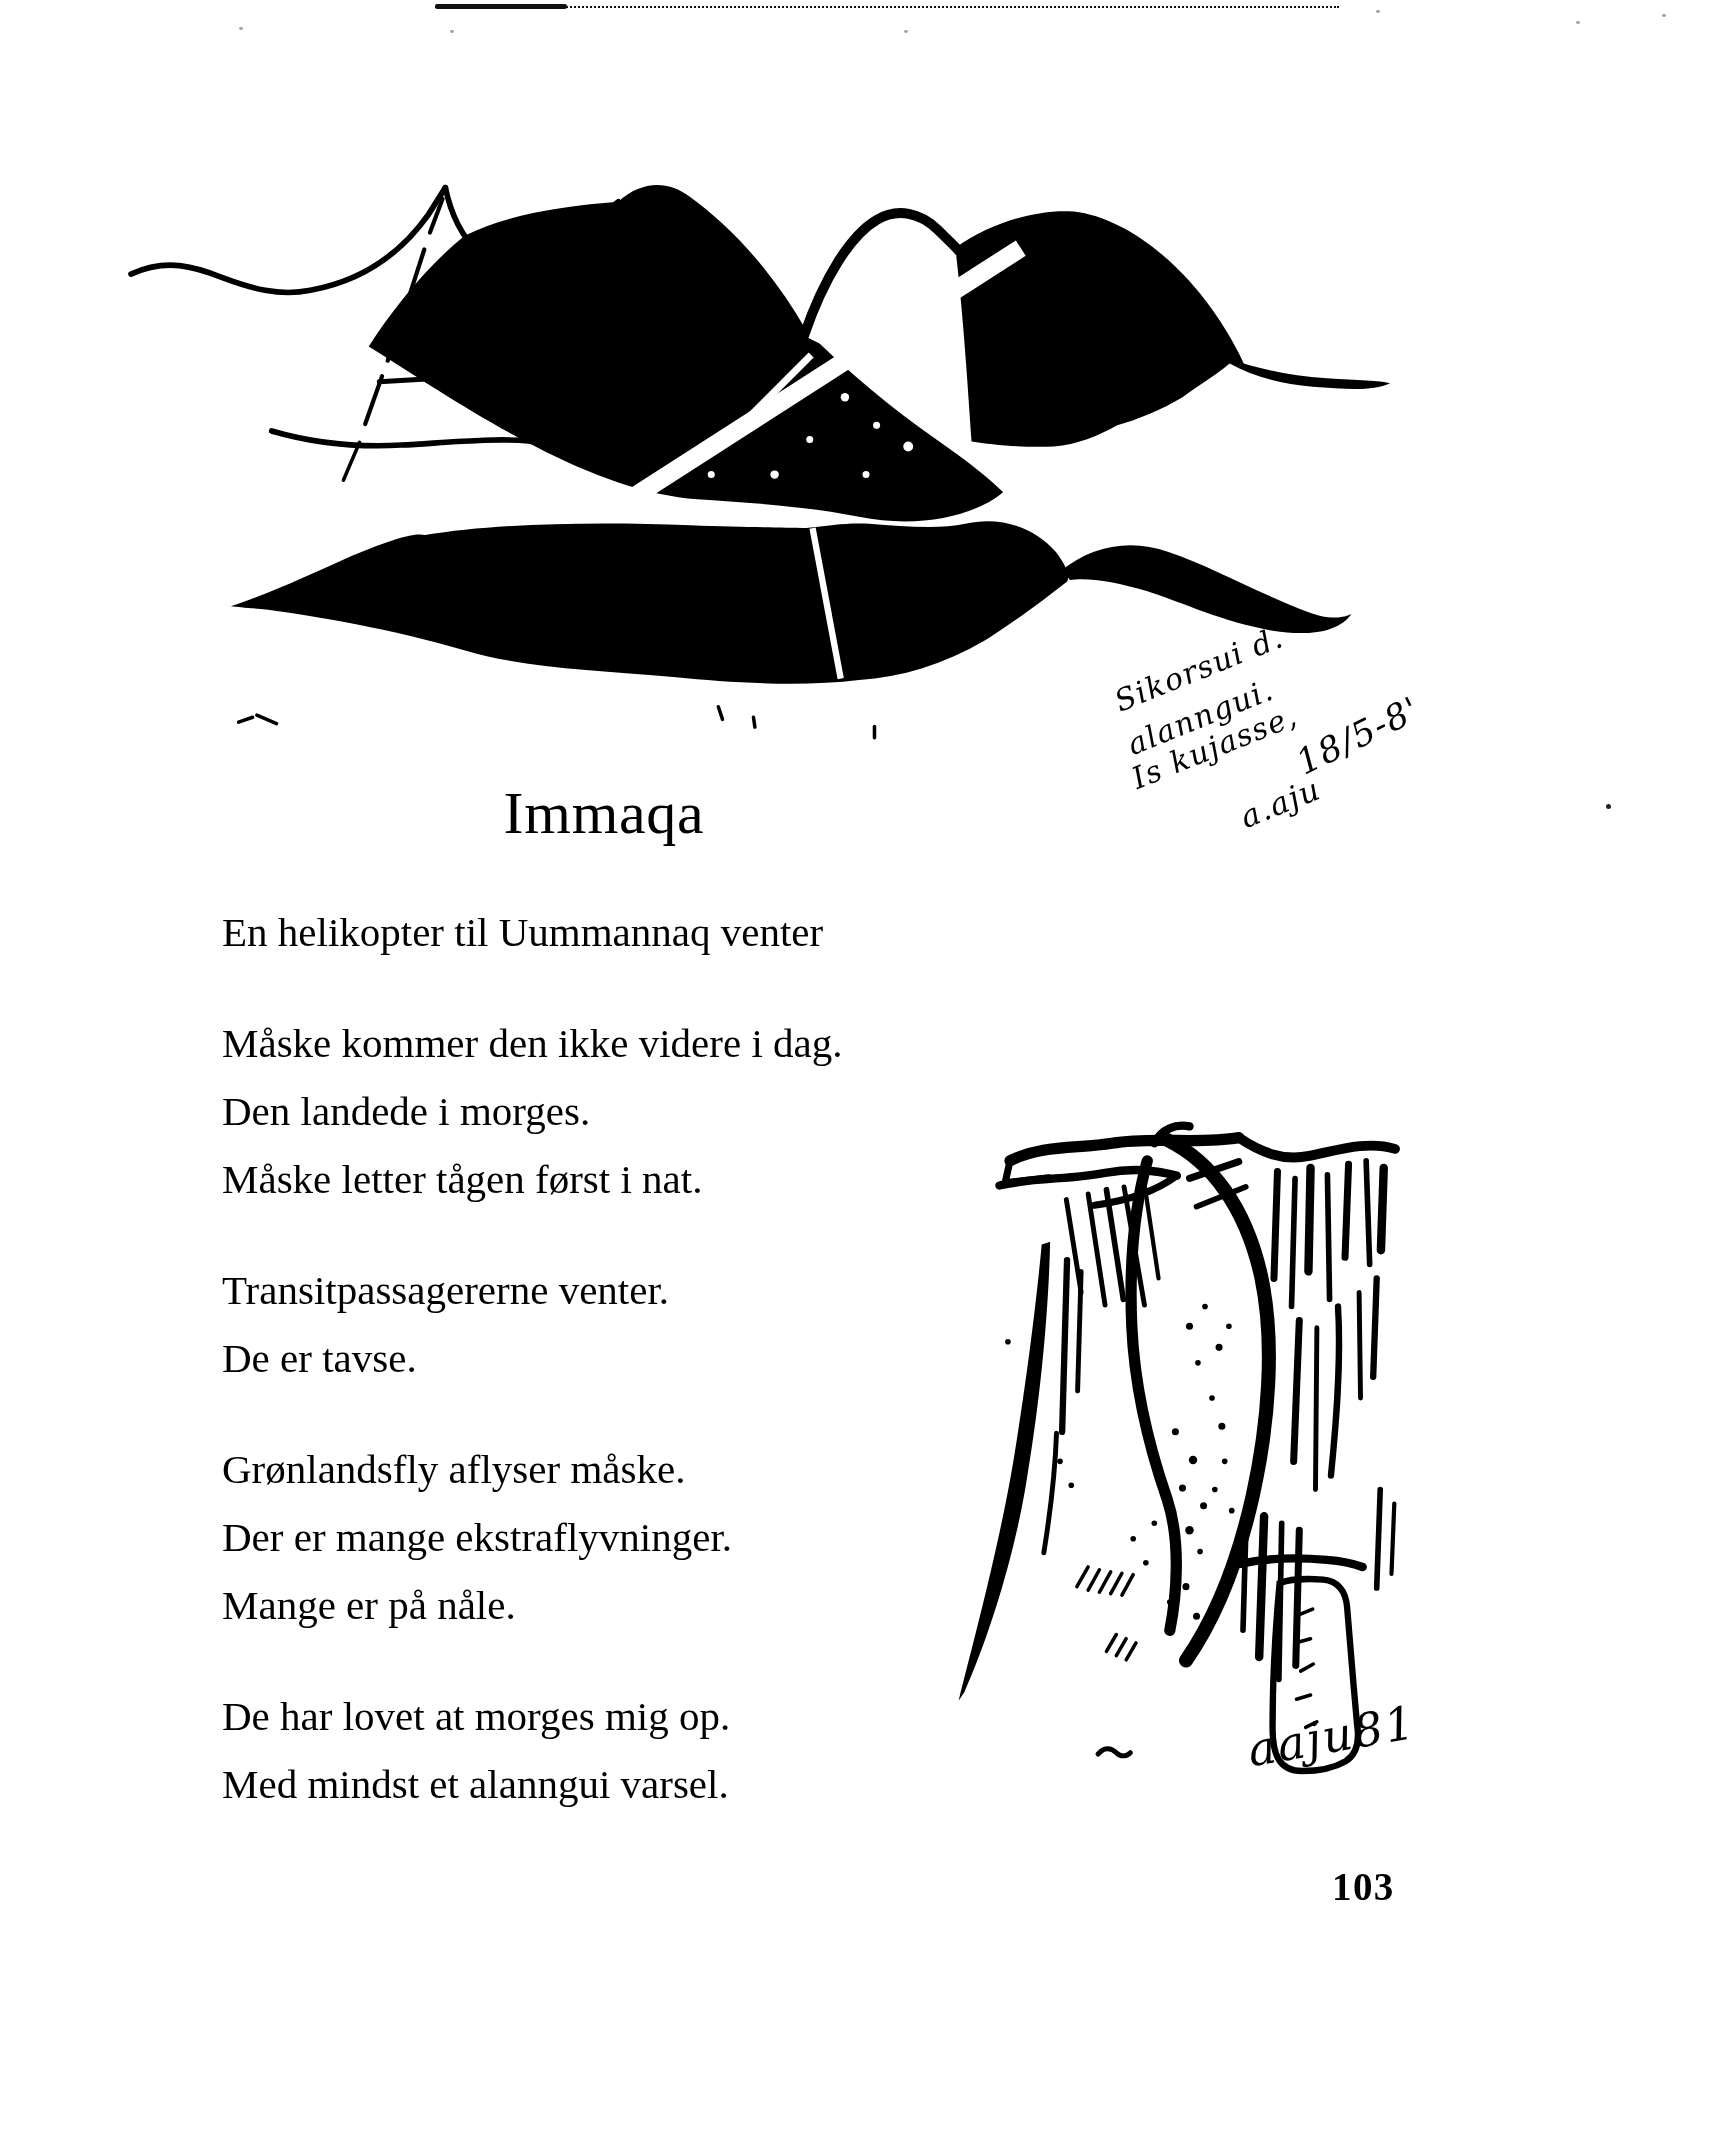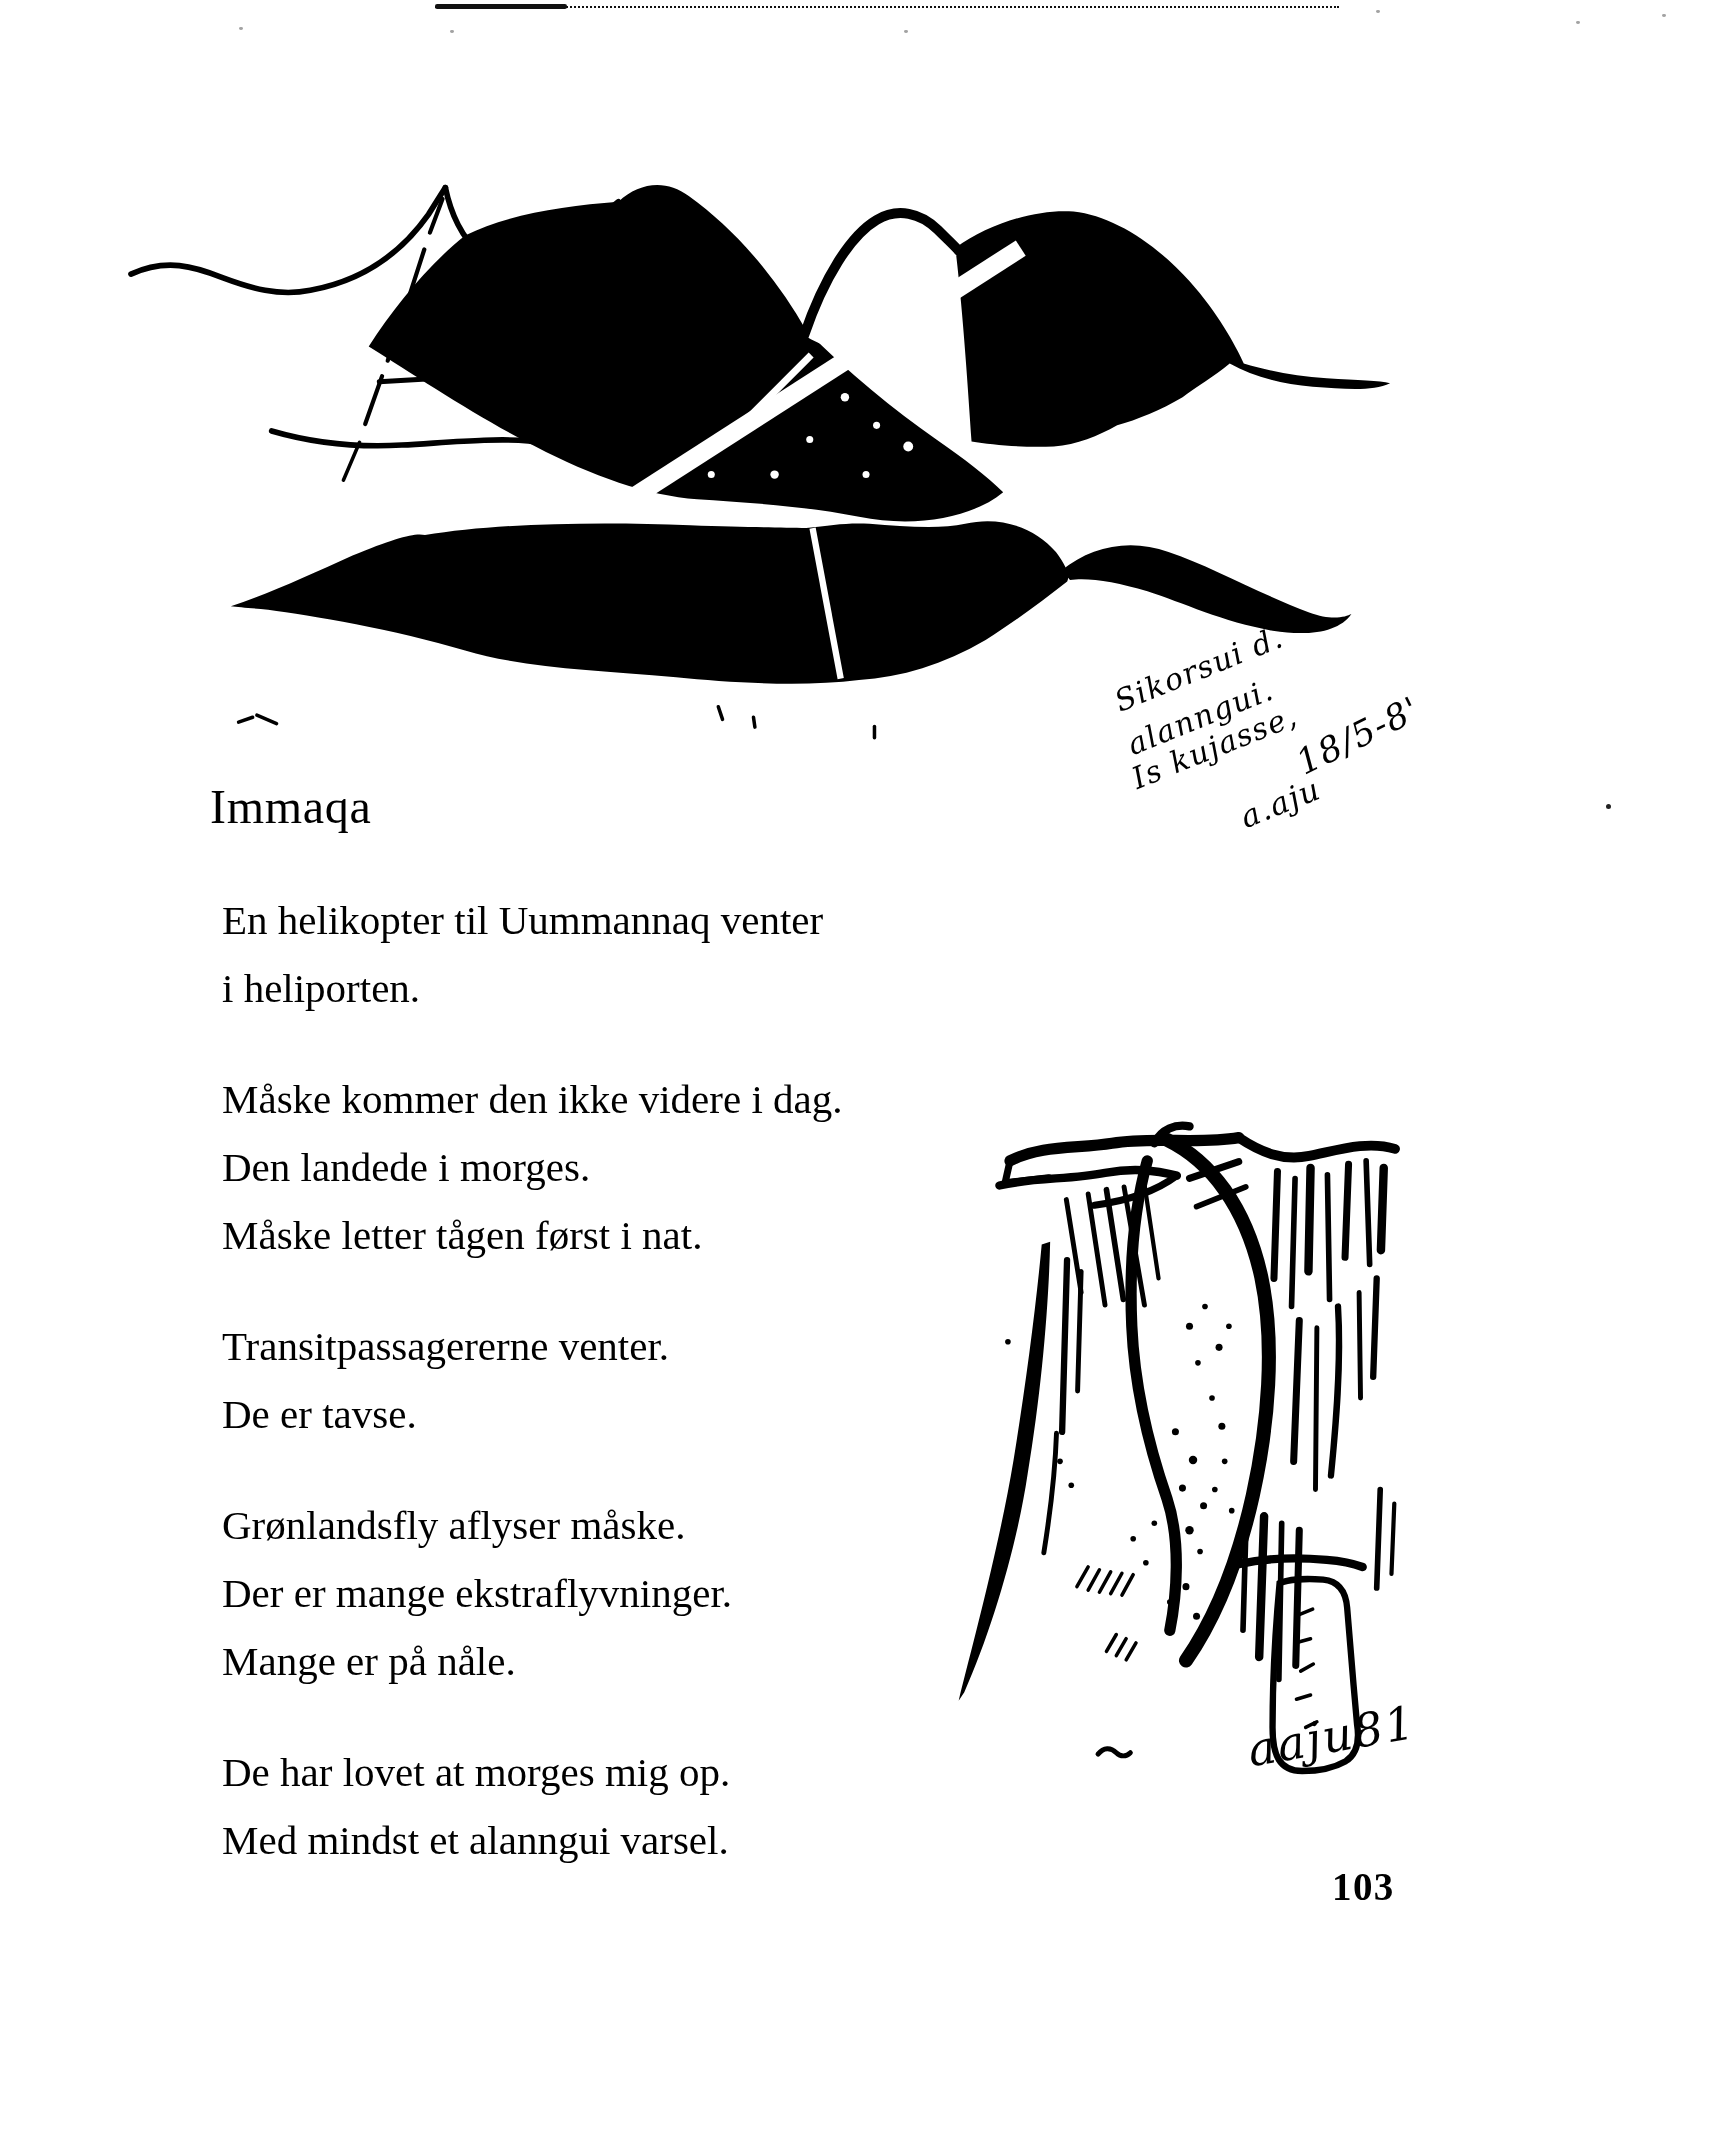--- a/index.html
+++ b/index.html
@@ -54,22 +54,22 @@
     position: absolute; left: 1247px; top: 1709px;
     font-style: italic; font-family: "DejaVu Serif", serif;
     font-size: 46px; letter-spacing: 2.1px;
     transform: rotate(-10deg);
     white-space: nowrap;
   }
 
   
   #poem { position: absolute; left: 210px; top: 783px; width: 788px; }
   #poem h1 {
-    font-size: 48px; font-weight: 400; margin: 0 0 61px 0;
-    line-height: 1; letter-spacing: 0.7px;
+    font-size: 60px; font-weight: 400; margin: 0 0 61px 0;
+    line-height: 1; letter-spacing: 0.7px; text-align: center;
   }
   .stanza { margin: 0 0 55px 0; }
   .line {
     font-size: 41px; line-height: 56px; white-space: pre; margin: 12px;
   }
 
   .page-number {
     position: absolute; left: 1332px; top: 1864px;
     font-size: 39px; letter-spacing: 1.4px; font-weight: bold;
   }
@@ -146,21 +146,20 @@
   <span class="n3">Is kujasse,</span>
   <span class="nd">18/5-8'</span>
   <span class="nn">a.aju</span>
 </div>
 
 <div id="poem">
   <h1>Immaqa</h1>
 
   <div class="stanza">
     <p class="line">En helikopter til Uummannaq venter</p>
-    <p class="line">i heliporten.</p>
   </div>
 
   <div class="stanza">
     <p class="line">Måske kommer den ikke videre i dag.</p>
     <p class="line">Den landede i morges.</p>
     <p class="line">Måske letter tågen først i nat.</p>
   </div>
 
   <div class="stanza">
     <p class="line">Transitpassagererne venter.</p>

